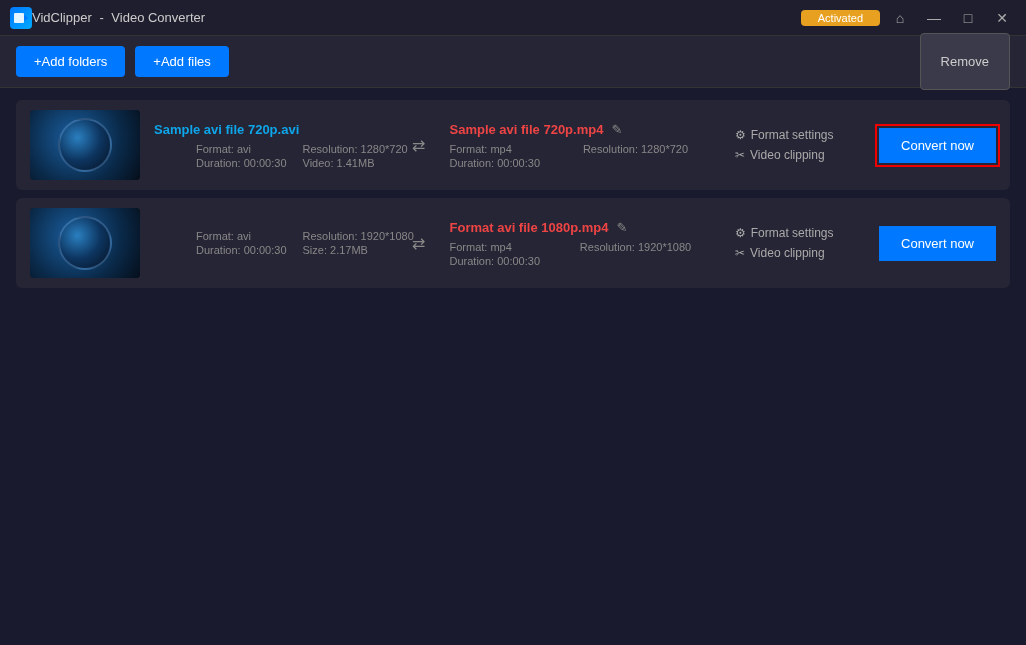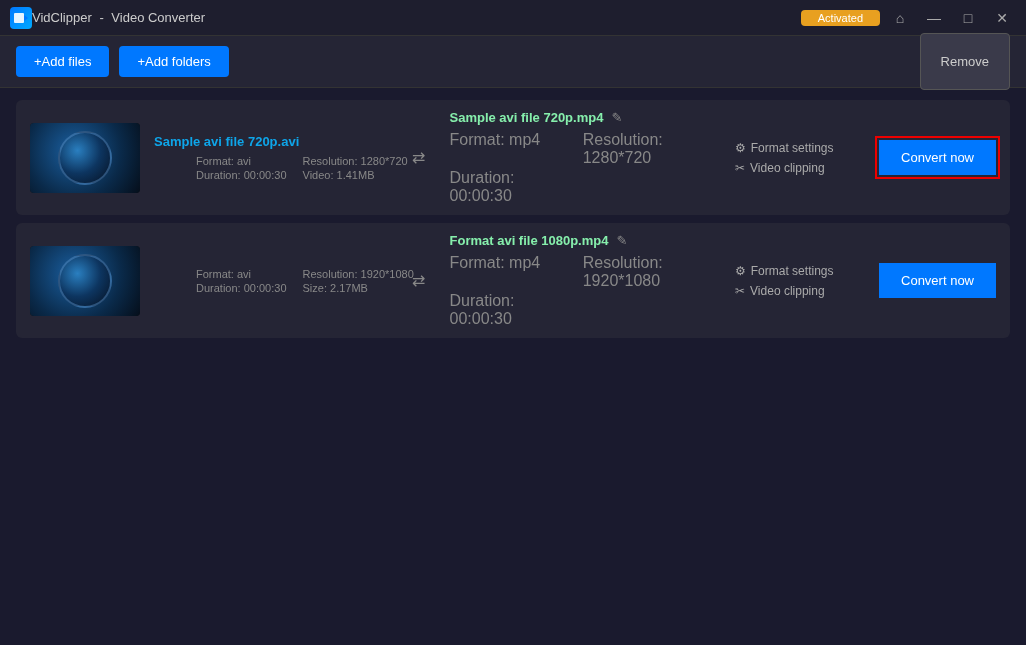--- a/index.html
+++ b/index.html
@@ -186,32 +186,32 @@
     }
     .output-name-row {
       display: flex;
       align-items: center;
       gap: 8px;
       margin-bottom: 6px;
     }
     .output-name {
       font-size: 13px;
       font-weight: 600;
-      color: #86efac;
+      color: #ef4444;
     }
     .edit-icon {
       color: #888;
       font-size: 13px;
       cursor: pointer;
     }
     .output-meta {
       display: grid;
       grid-template-columns: auto auto;
       gap: 2px 24px;
-      font-size: 16px;
+      font-size: 11px;
       color: #888;
     }
 
     .convert-options {
       display: flex;
       flex-direction: column;
       align-items: flex-start;
       gap: 6px;
       padding: 0 14px;
       flex-shrink: 0;
@@ -264,22 +264,22 @@
   <div class="title-bar-right">
     <span class="activated-badge">Activated</span>
     <button class="title-btn">⌂</button>
     <button class="title-btn">—</button>
     <button class="title-btn">□</button>
     <button class="title-btn close">✕</button>
   </div>
 </div>
 
 <div class="toolbar">
+  <button class="btn-add">+Add folders</button>
   <button class="btn-add">+Add files</button>
-  <button class="btn-add">+Add folders</button>
   <div class="toolbar-right">
     <button class="btn-remove">Remove</button>
   </div>
 </div>
 
 <div class="main-content">
 
   <div class="file-row">
     <div class="file-thumbnail">
       <div class="thumbnail-globe"></div>

